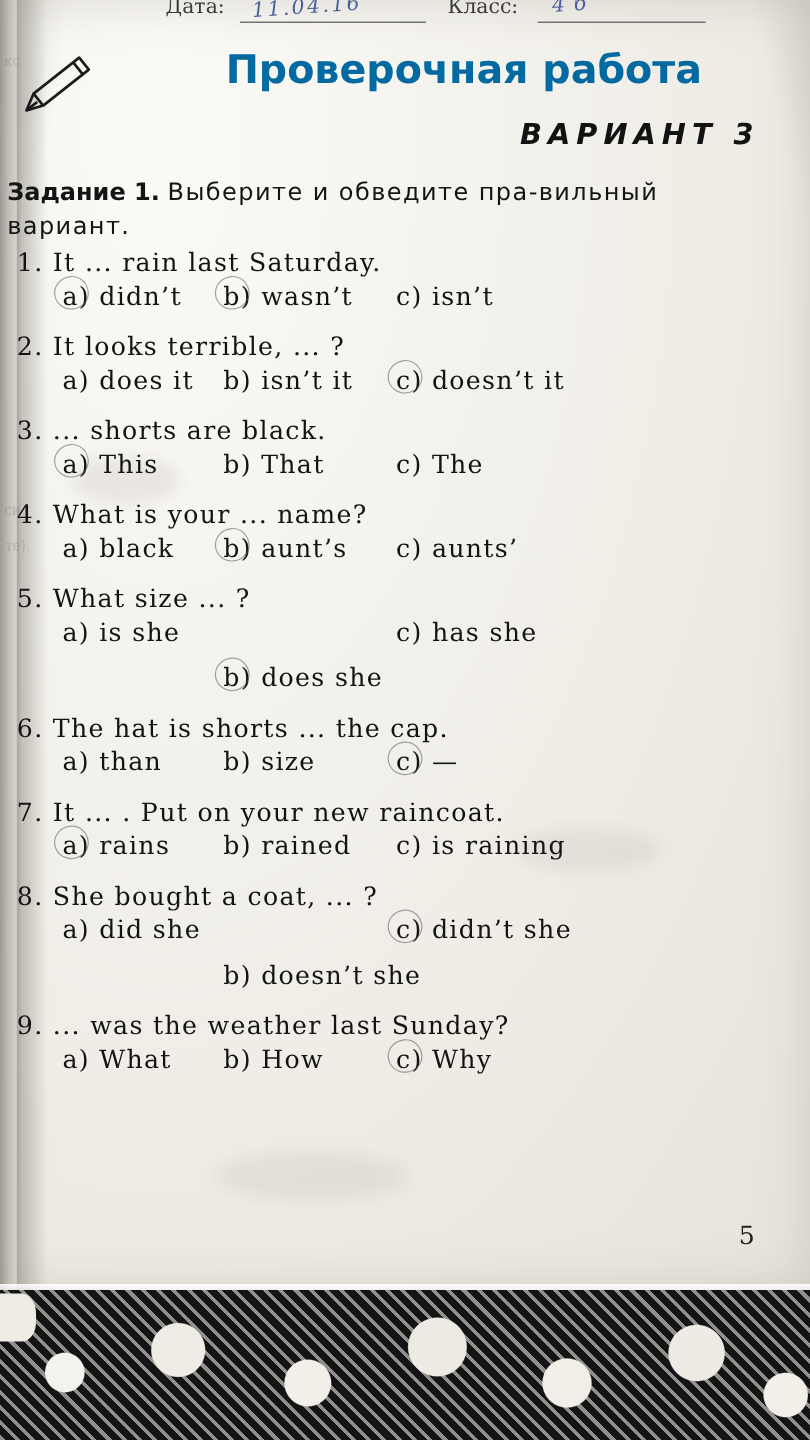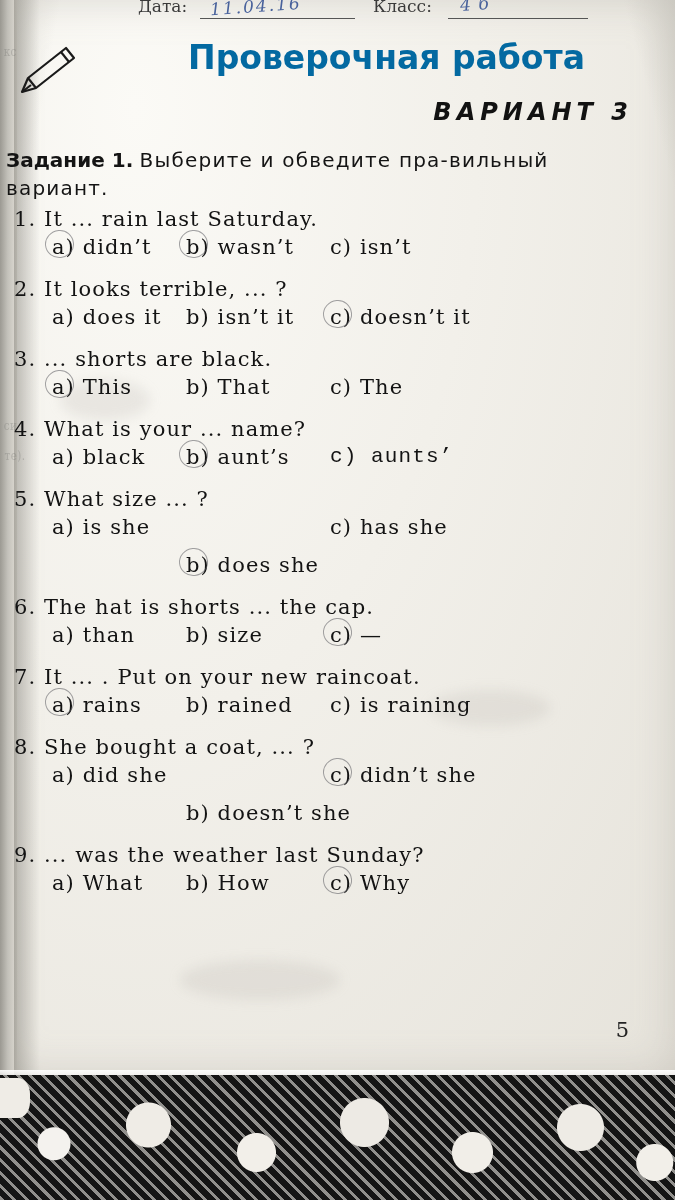--- a/index.html
+++ b/index.html
@@ -306,21 +306,21 @@
           <div class="opt circled" style="left: 52px; top: 0px;"><span class="tag">a)</span><span> This</span></div>
           <div class="opt" style="left: 186px; top: 0px;"><span class="tag">b)</span><span> That</span></div>
           <div class="opt" style="left: 330px; top: 0px;"><span class="tag">c)</span><span> The</span></div>
         </div>
       </div>
       <div class="q">
         <div class="stem"><span class="num">4.</span><span> What  is  your  ...  name?</span></div>
         <div class="opts">
           <div class="opt" style="left: 52px; top: 0px;"><span class="tag">a)</span><span> black</span></div>
           <div class="opt circled" style="left: 186px; top: 0px;"><span class="tag">b)</span><span> aunt’s</span></div>
-          <div class="opt" style="left: 330px; top: 0px; font-family: Liberation Mono, monospace;"><span class="tag">c)</span><span> aunts’</span></div>
+          <div class="opt" style="left: 330px; top: 0px;"><span class="tag">c)</span><span> aunts’</span></div>
         </div>
       </div>
       <div class="q">
         <div class="stem"><span class="num">5.</span><span> What  size  ... ?</span></div>
         <div class="opts two-line">
           <div class="opt" style="left: 52px; top: 0px;"><span class="tag">a)</span><span> is she</span></div>
           <div class="opt" style="left: 330px; top: 0px;"><span class="tag">c)</span><span> has she</span></div>
           <div class="opt circled" style="left: 186px; top: 38px;"><span class="tag">b)</span><span> does she</span></div>
         </div>
       </div>

